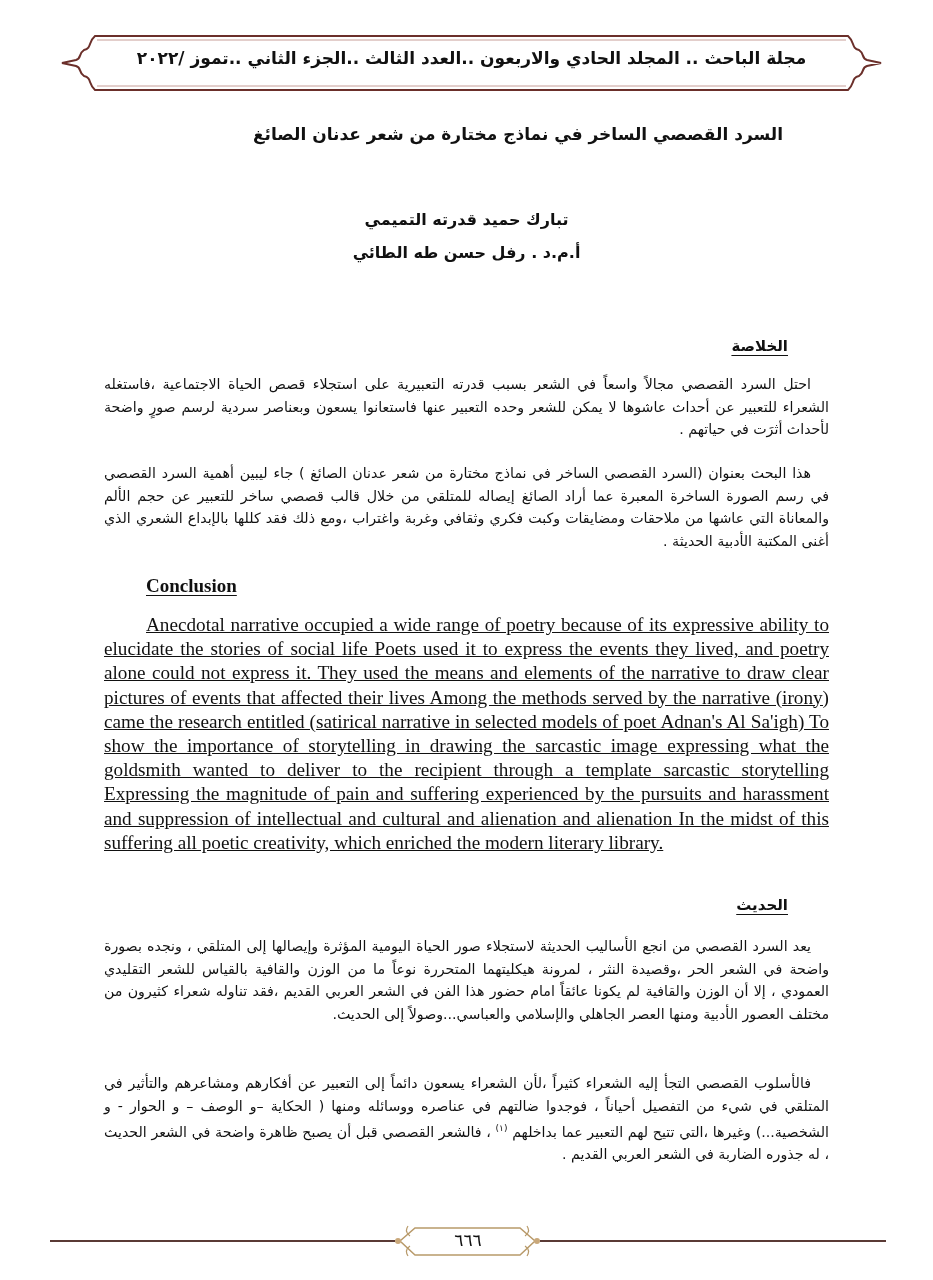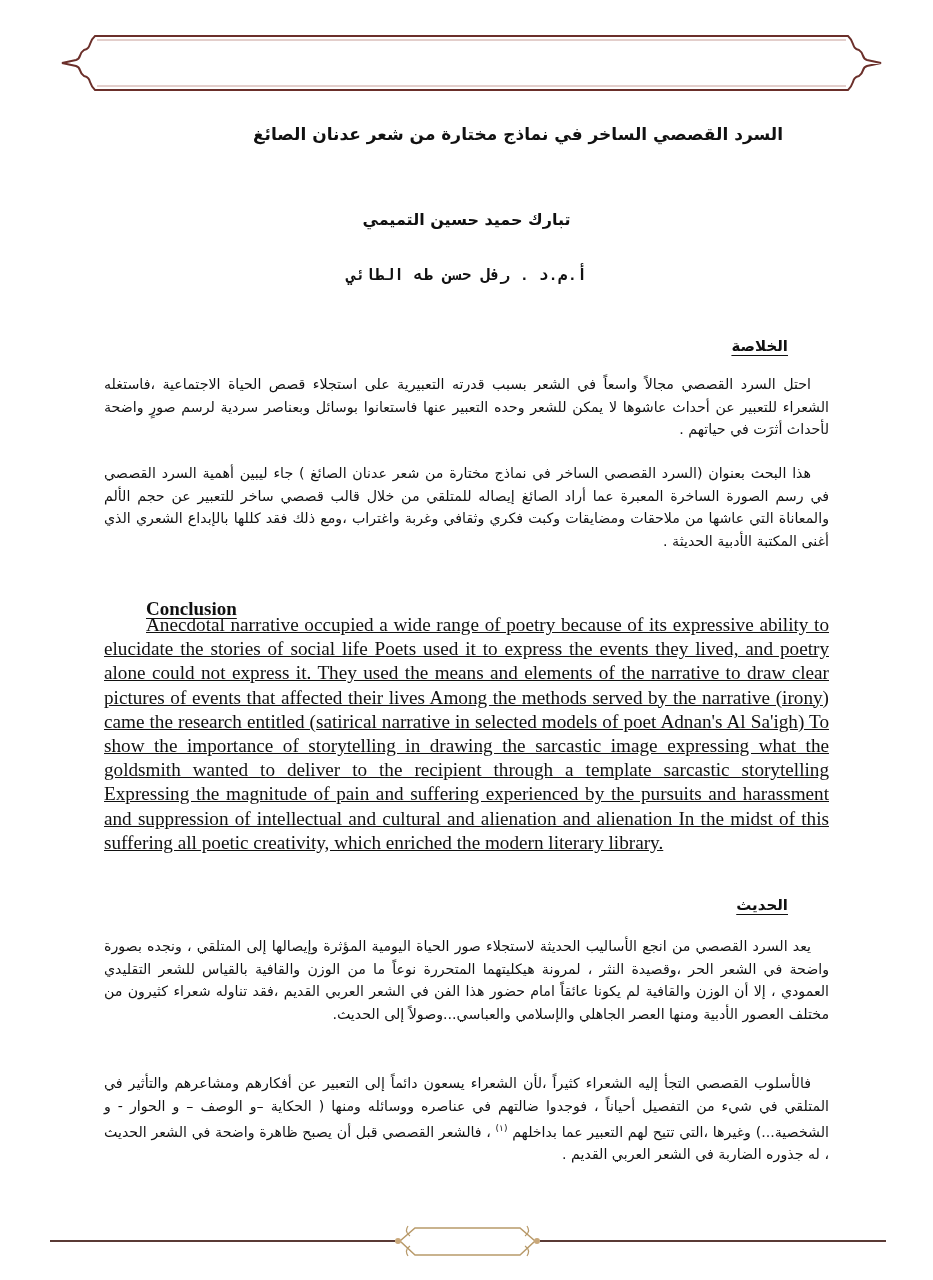--- a/index.html
+++ b/index.html
@@ -18,33 +18,33 @@
   }
   .title {
     position: absolute; left: 150px; right: 150px; top: 124px; text-align: right;
     direction: rtl; font-weight: bold; font-size: 17px;
   }
   .author {
     position: absolute; left: 200px; right: 200px; text-align: center;
     direction: rtl; font-weight: bold; font-size: 16px;
   }
   .author.a1 { top: 210px; }
-  .author.a2 { top: 265px; font-family: Liberation Mono, monospace; }
+  .author.a2 { top: 243px; }
   .ar-heading {
     position: absolute; right: 145px; direction: rtl; font-weight: bold; font-size: 15px;
     text-decoration: underline; text-underline-offset: 4px;
   }
   .ar-para {
     position: absolute; left: 104px; right: 104px; direction: rtl; text-align: justify;
     text-align-last: right; font-family: "DejaVu Sans", sans-serif; font-size: 14.2px;
     line-height: 22.5px; text-indent: 18px; letter-spacing: -0.2px;
   }
   .en-heading {
     position: absolute; left: 146px; top: 575px; font-family: "Liberation Serif", serif;
-    font-weight: bold; font-size: 19px; text-decoration: underline; text-underline-offset: 3px; margin-top: 23px;
+    font-weight: bold; font-size: 19px; text-decoration: underline; text-underline-offset: 3px;
   }
   .en-para {
     position: absolute; left: 104px; right: 104px; top: 613px; font-family: "Liberation Serif", serif;
     font-size: 19.2px; line-height: 24.2px; text-align: justify; text-indent: 42px; text-decoration: underline;
   }
   .sup { font-size: 9px; vertical-align: super; }
   .footer {
     position: absolute; left: 50px; top: 1222px; width: 836px; height: 40px;
   }
   .footer svg { position: absolute; left: 0; top: 0; }
@@ -54,29 +54,30 @@
   }
 </style>
 </head>
 <body>
 
 <div class="header-frame">
   <svg width="833" height="62" viewBox="0 0 833 62">
     <path d="M40 4 L793 4 C800 10 796 16 804 18 C810 22 806 26 812 28 L826 31 L812 34 C806 36 810 40 804 44 C796 46 800 52 793 58 L40 58 C33 52 37 46 29 44 C23 40 27 36 21 34 L7 31 L21 28 C27 26 23 22 29 18 C37 16 33 10 40 4 Z" fill="#fff" stroke="#6b2f2a" stroke-width="2"></path>
     <path d="M42 8 L791 8 M42 54 L791 54" stroke="#b9857f" stroke-width="0.8" fill="none"></path>
   </svg>
+  <div class="header-text">مجلة الباحث .. المجلد الحادي والاربعون ..العدد الثالث ..الجزء الثاني ..تموز /٢٠٢٢</div>
 </div>
 
 <div class="title">السرد القصصي الساخر في نماذج مختارة من شعر عدنان الصائغ</div>
 
-<div class="author a1">تبارك حميد حسين التميمي</div>
+<div class="author a1">تبارك حميد قدرته التميمي</div>
 <div class="author a2">أ.م.د . رفل حسن طه الطائي</div>
 
 <div class="ar-heading" style="top:337px">الخلاصة</div>
-<div class="ar-para" style="top:373px">احتل السرد القصصي مجالاً واسعاً في الشعر بسبب قدرته التعبيرية على استجلاء قصص الحياة الاجتماعية ،فاستغله الشعراء للتعبير عن أحداث عاشوها لا يمكن للشعر وحده التعبير عنها فاستعانوا بوسائل وبعناصر سردية لرسم صورٍ واضحة لأحداث أثرَت في حياتهم .</div>
+<div class="ar-para" style="top:373px">احتل السرد القصصي مجالاً واسعاً في الشعر بسبب قدرته التعبيرية على استجلاء قصص الحياة الاجتماعية ،فاستغله الشعراء للتعبير عن أحداث عاشوها لا يمكن للشعر وحده التعبير عنها فاستعانوا يسعون وبعناصر سردية لرسم صورٍ واضحة لأحداث أثرَت في حياتهم .</div>
 <div class="ar-para" style="top:462px">هذا البحث بعنوان (السرد القصصي الساخر في نماذج مختارة من شعر عدنان الصائغ ) جاء ليبين أهمية السرد القصصي في رسم الصورة الساخرة المعبرة عما أراد الصائغ إيصاله للمتلقي من خلال قالب قصصي ساخر للتعبير عن حجم الألم والمعاناة التي عاشها من ملاحقات ومضايقات وكبت فكري وثقافي وغربة واغتراب ،ومع ذلك فقد كللها بالإبداع الشعري الذي أغنى المكتبة الأدبية الحديثة .</div>
 
 <div class="en-heading">Conclusion</div>
 <div class="en-para">Anecdotal narrative occupied a wide range of poetry because of its expressive ability to elucidate the stories of social life Poets used it to express the events they lived, and poetry alone could not express it. They used the means and elements of the narrative to draw clear pictures of events that affected their lives  Among the methods served by the narrative (irony) came the research entitled (satirical narrative in selected models of poet Adnan's Al Sa'igh) To show the importance of storytelling in drawing the sarcastic image expressing what the goldsmith wanted to deliver to the recipient through a template sarcastic storytelling Expressing the magnitude of pain and suffering experienced by the pursuits and harassment and suppression of intellectual and cultural and alienation and alienation In the midst of this suffering all poetic creativity, which enriched the modern literary  library.</div>
 
 <div class="ar-heading" style="top:896px">الحديث</div>
 <div class="ar-para" style="top:935px">يعد السرد القصصي من انجع الأساليب الحديثة لاستجلاء صور الحياة اليومية المؤثرة وإيصالها إلى المتلقي ، ونجده بصورة واضحة في الشعر الحر ،وقصيدة النثر ، لمرونة هيكليتهما المتحررة نوعاً ما من الوزن والقافية بالقياس للشعر التقليدي العمودي ، إلا أن الوزن والقافية لم يكونا عائقاً امام حضور هذا الفن في الشعر العربي القديم ،فقد تناوله شعراء كثيرون من مختلف العصور الأدبية ومنها العصر الجاهلي والإسلامي والعباسي...وصولاً إلى الحديث.</div>
 <div class="ar-para" style="top:1072px">
   <span>فالأسلوب القصصي التجأ إليه الشعراء كثيراً ،لأن الشعراء يسعون دائماً إلى التعبير عن أفكارهم ومشاعرهم والتأثير في المتلقي في شيء من التفصيل أحياناً ، فوجدوا ضالتهم في عناصره ووسائله ومنها ( الحكاية –و الوصف – و الحوار - و الشخصية...) وغيرها ،التي تتيح لهم التعبير عما بداخلهم</span>
   <span class="sup">(١)</span>
@@ -85,13 +86,14 @@
 
 <div class="footer">
   <svg width="836" height="40" viewBox="0 0 836 40">
     <line x1="0" y1="19" x2="345" y2="19" stroke="#5a3a35" stroke-width="2"></line>
     <line x1="490" y1="19" x2="836" y2="19" stroke="#5a3a35" stroke-width="2"></line>
     <path d="M365 6 L470 6 L485 19 L470 33 L365 33 L350 19 Z" fill="#fff" stroke="#b89a6a" stroke-width="1.5"></path>
     <circle cx="348" cy="19" r="3" fill="#c9a87a"></circle>
     <circle cx="487" cy="19" r="3" fill="#c9a87a"></circle>
     <path d="M358 4 q-4 6 2 10 M358 34 q-4 -6 2 -10 M477 4 q4 6 -2 10 M477 34 q4 -6 -2 -10" stroke="#b89a6a" stroke-width="1.2" fill="none"></path>
   </svg>
+  <div class="page-num">٦٦٦</div>
 </div>
 
 </body></html>

